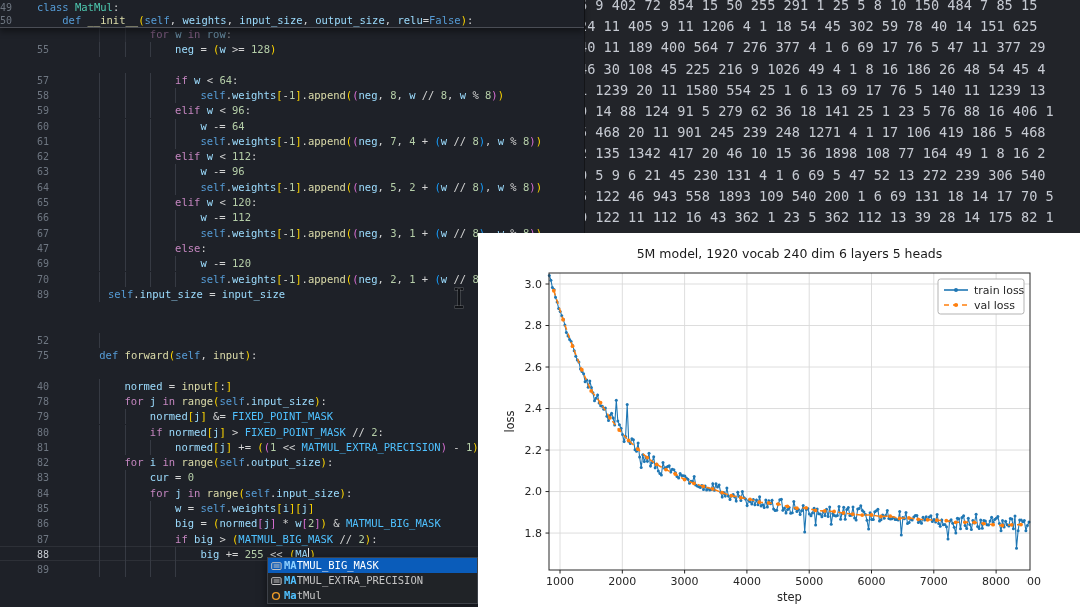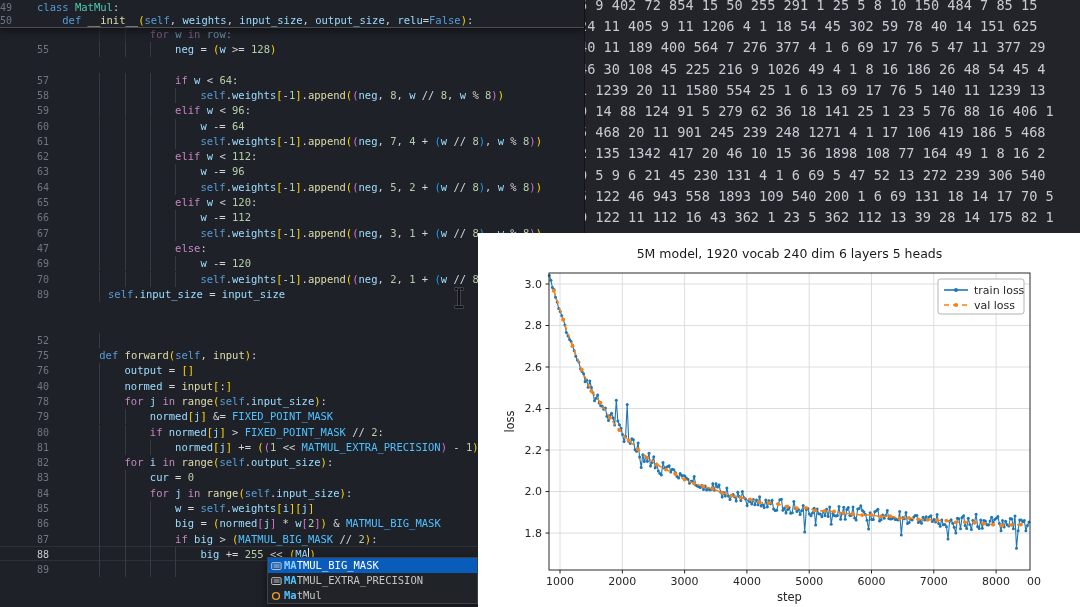--- a/index.html
+++ b/index.html
@@ -60,21 +60,20 @@
     <div class="code-line" style="top:179.70000000000002px"><span class="gutter">64</span><span class="guide" style="left:62.28px"></span><span class="guide" style="left:87.56px"></span><span class="guide" style="left:112.84px"></span><span class="guide" style="left:138.12px"></span><span class="ltext" style="left:163.4px"><span class="tk-b">self</span><span class="tk-o">.</span><span class="tk-v">weights</span><span class="tk-p1">[</span><span class="tk-o">-</span><span class="tk-n">1</span><span class="tk-p1">]</span><span class="tk-o">.</span><span class="tk-f">append</span><span class="tk-p1">(</span><span class="tk-p2">(</span><span class="tk-v">neg</span><span class="tk-o">, </span><span class="tk-n">5</span><span class="tk-o">, </span><span class="tk-n">2</span><span class="tk-o"> + </span><span class="tk-p3">(</span><span class="tk-v">w</span><span class="tk-o"> // </span><span class="tk-n">8</span><span class="tk-p3">)</span><span class="tk-o">, </span><span class="tk-v">w</span><span class="tk-o"> % </span><span class="tk-n">8</span><span class="tk-p2">)</span><span class="tk-p1">)</span></span></div>
     <div class="code-line" style="top:195px"><span class="gutter">65</span><span class="guide" style="left:62.28px"></span><span class="guide" style="left:87.56px"></span><span class="guide" style="left:112.84px"></span><span class="ltext" style="left:138.12px"><span class="tk-k">elif</span><span class="tk-t"> </span><span class="tk-v">w</span><span class="tk-o"> &lt; </span><span class="tk-n">120</span><span class="tk-o">:</span></span></div>
     <div class="code-line" style="top:210.3px"><span class="gutter">66</span><span class="guide" style="left:62.28px"></span><span class="guide" style="left:87.56px"></span><span class="guide" style="left:112.84px"></span><span class="guide" style="left:138.12px"></span><span class="ltext" style="left:163.4px"><span class="tk-v">w</span><span class="tk-o"> -= </span><span class="tk-n">112</span></span></div>
     <div class="code-line" style="top:225.60000000000002px"><span class="gutter">67</span><span class="guide" style="left:62.28px"></span><span class="guide" style="left:87.56px"></span><span class="guide" style="left:112.84px"></span><span class="guide" style="left:138.12px"></span><span class="ltext" style="left:163.4px"><span class="tk-b">self</span><span class="tk-o">.</span><span class="tk-v">weights</span><span class="tk-p1">[</span><span class="tk-o">-</span><span class="tk-n">1</span><span class="tk-p1">]</span><span class="tk-o">.</span><span class="tk-f">append</span><span class="tk-p1">(</span><span class="tk-p2">(</span><span class="tk-v">neg</span><span class="tk-o">, </span><span class="tk-n">3</span><span class="tk-o">, </span><span class="tk-n">1</span><span class="tk-o"> + </span><span class="tk-p3">(</span><span class="tk-v">w</span><span class="tk-o"> // </span><span class="tk-n">8</span><span class="tk-p3">)</span><span class="tk-o">, </span><span class="tk-v">w</span><span class="tk-o"> % </span><span class="tk-n">8</span><span class="tk-p2">)</span><span class="tk-p1">)</span></span></div>
     <div class="code-line" style="top:240.9px"><span class="gutter">47</span><span class="guide" style="left:62.28px"></span><span class="guide" style="left:87.56px"></span><span class="guide" style="left:112.84px"></span><span class="ltext" style="left:138.12px"><span class="tk-k">else</span><span class="tk-o">:</span></span></div>
     <div class="code-line" style="top:256.20000000000005px"><span class="gutter">69</span><span class="guide" style="left:62.28px"></span><span class="guide" style="left:87.56px"></span><span class="guide" style="left:112.84px"></span><span class="guide" style="left:138.12px"></span><span class="ltext" style="left:163.4px"><span class="tk-v">w</span><span class="tk-o"> -= </span><span class="tk-n">120</span></span></div>
     <div class="code-line" style="top:271.5px"><span class="gutter">70</span><span class="guide" style="left:62.28px"></span><span class="guide" style="left:87.56px"></span><span class="guide" style="left:112.84px"></span><span class="guide" style="left:138.12px"></span><span class="ltext" style="left:163.4px"><span class="tk-b">self</span><span class="tk-o">.</span><span class="tk-v">weights</span><span class="tk-p1">[</span><span class="tk-o">-</span><span class="tk-n">1</span><span class="tk-p1">]</span><span class="tk-o">.</span><span class="tk-f">append</span><span class="tk-p1">(</span><span class="tk-p2">(</span><span class="tk-v">neg</span><span class="tk-o">, </span><span class="tk-n">2</span><span class="tk-o">, </span><span class="tk-n">1</span><span class="tk-o"> + </span><span class="tk-p3">(</span><span class="tk-v">w</span><span class="tk-o"> // </span><span class="tk-n">8</span><span class="tk-p3">)</span><span class="tk-o">, </span><span class="tk-v">w</span><span class="tk-o"> % </span><span class="tk-n">8</span><span class="tk-p2">)</span><span class="tk-p1">)</span></span></div>
     <div class="code-line" style="top:286.8px"><span class="gutter">89</span><span class="guide" style="left:62.28px"></span><span class="ltext" style="left:71px"><span class="tk-b">self</span><span class="tk-o">.</span><span class="tk-v">input_size</span><span class="tk-o"> = </span><span class="tk-v">input_size</span></span></div>
     <div class="code-line" style="top:332.7px"><span class="gutter">52</span><span class="guide" style="left:62.28px"></span><span class="ltext" style="left:87.56px"></span></div>
     <div class="code-line" style="top:348px"><span class="gutter">75</span><span class="ltext" style="left:62.28px"><span class="tk-b">def</span><span class="tk-t"> </span><span class="tk-f">forward</span><span class="tk-p1">(</span><span class="tk-b">self</span><span class="tk-o">, </span><span class="tk-f">input</span><span class="tk-p1">)</span><span class="tk-o">:</span></span></div>
-    <div class="code-line" style="top:363.3px"><span class="gutter">76</span><span class="guide" style="left:62.28px"></span><span class="ltext" style="left:87.56px"><span class="tk-v">output</span><span class="tk-o"> = </span><span class="tk-p1">[]</span></span></div>
     <div class="code-line" style="top:378.6px"><span class="gutter">40</span><span class="guide" style="left:62.28px"></span><span class="ltext" style="left:87.56px"><span class="tk-v">normed</span><span class="tk-o"> = </span><span class="tk-f">input</span><span class="tk-p1">[</span><span class="tk-o">:</span><span class="tk-p1">]</span></span></div>
     <div class="code-line" style="top:393.90000000000003px"><span class="gutter">78</span><span class="guide" style="left:62.28px"></span><span class="ltext" style="left:87.56px"><span class="tk-k">for</span><span class="tk-t"> </span><span class="tk-v">j</span><span class="tk-t"> </span><span class="tk-k">in</span><span class="tk-t"> </span><span class="tk-f">range</span><span class="tk-p1">(</span><span class="tk-b">self</span><span class="tk-o">.</span><span class="tk-v">input_size</span><span class="tk-p1">)</span><span class="tk-o">:</span></span></div>
     <div class="code-line" style="top:409.20000000000005px"><span class="gutter">79</span><span class="guide" style="left:62.28px"></span><span class="guide" style="left:87.56px"></span><span class="ltext" style="left:112.84px"><span class="tk-v">normed</span><span class="tk-p1">[</span><span class="tk-v">j</span><span class="tk-p1">]</span><span class="tk-o"> &amp;= </span><span class="tk-C">FIXED_POINT_MASK</span></span></div>
     <div class="code-line" style="top:424.5px"><span class="gutter">80</span><span class="guide" style="left:62.28px"></span><span class="guide" style="left:87.56px"></span><span class="ltext" style="left:112.84px"><span class="tk-k">if</span><span class="tk-t"> </span><span class="tk-v">normed</span><span class="tk-p1">[</span><span class="tk-v">j</span><span class="tk-p1">]</span><span class="tk-o"> &gt; </span><span class="tk-C">FIXED_POINT_MASK</span><span class="tk-o"> // </span><span class="tk-n">2</span><span class="tk-o">:</span></span></div>
     <div class="code-line" style="top:439.8px"><span class="gutter">81</span><span class="guide" style="left:62.28px"></span><span class="guide" style="left:87.56px"></span><span class="guide" style="left:112.84px"></span><span class="ltext" style="left:138.12px"><span class="tk-v">normed</span><span class="tk-p1">[</span><span class="tk-v">j</span><span class="tk-p1">]</span><span class="tk-o"> += </span><span class="tk-p1">(</span><span class="tk-p2">(</span><span class="tk-n">1</span><span class="tk-o"> &lt;&lt; </span><span class="tk-C">MATMUL_EXTRA_PRECISION</span><span class="tk-p2">)</span><span class="tk-o"> - </span><span class="tk-n">1</span><span class="tk-p1">)</span><span class="tk-o"> &lt;&lt; </span><span class="tk-C">FIXED_POINT</span></span></div>
     <div class="code-line" style="top:455.1px"><span class="gutter">82</span><span class="guide" style="left:62.28px"></span><span class="ltext" style="left:87.56px"><span class="tk-k">for</span><span class="tk-t"> </span><span class="tk-v">i</span><span class="tk-t"> </span><span class="tk-k">in</span><span class="tk-t"> </span><span class="tk-f">range</span><span class="tk-p1">(</span><span class="tk-b">self</span><span class="tk-o">.</span><span class="tk-v">output_size</span><span class="tk-p1">)</span><span class="tk-o">:</span></span></div>
     <div class="code-line" style="top:470.40000000000003px"><span class="gutter">83</span><span class="guide" style="left:62.28px"></span><span class="guide" style="left:87.56px"></span><span class="ltext" style="left:112.84px"><span class="tk-v">cur</span><span class="tk-o"> = </span><span class="tk-n">0</span></span></div>
     <div class="code-line" style="top:485.70000000000005px"><span class="gutter">84</span><span class="guide" style="left:62.28px"></span><span class="guide" style="left:87.56px"></span><span class="ltext" style="left:112.84px"><span class="tk-k">for</span><span class="tk-t"> </span><span class="tk-v">j</span><span class="tk-t"> </span><span class="tk-k">in</span><span class="tk-t"> </span><span class="tk-f">range</span><span class="tk-p1">(</span><span class="tk-b">self</span><span class="tk-o">.</span><span class="tk-v">input_size</span><span class="tk-p1">)</span><span class="tk-o">:</span></span></div>
     <div class="code-line" style="top:501px"><span class="gutter">85</span><span class="guide" style="left:62.28px"></span><span class="guide" style="left:87.56px"></span><span class="guide" style="left:112.84px"></span><span class="ltext" style="left:138.12px"><span class="tk-v">w</span><span class="tk-o"> = </span><span class="tk-b">self</span><span class="tk-o">.</span><span class="tk-v">weights</span><span class="tk-p1">[</span><span class="tk-v">i</span><span class="tk-p1">]</span><span class="tk-p1">[</span><span class="tk-v">j</span><span class="tk-p1">]</span></span></div>
     <div class="code-line" style="top:516.3px"><span class="gutter">86</span><span class="guide" style="left:62.28px"></span><span class="guide" style="left:87.56px"></span><span class="guide" style="left:112.84px"></span><span class="ltext" style="left:138.12px"><span class="tk-v">big</span><span class="tk-o"> = </span><span class="tk-p1">(</span><span class="tk-v">normed</span><span class="tk-p2">[</span><span class="tk-v">j</span><span class="tk-p2">]</span><span class="tk-o"> * </span><span class="tk-v">w</span><span class="tk-p2">[</span><span class="tk-n">2</span><span class="tk-p2">]</span><span class="tk-p1">)</span><span class="tk-o"> &amp; </span><span class="tk-C">MATMUL_BIG_MASK</span></span></div>

